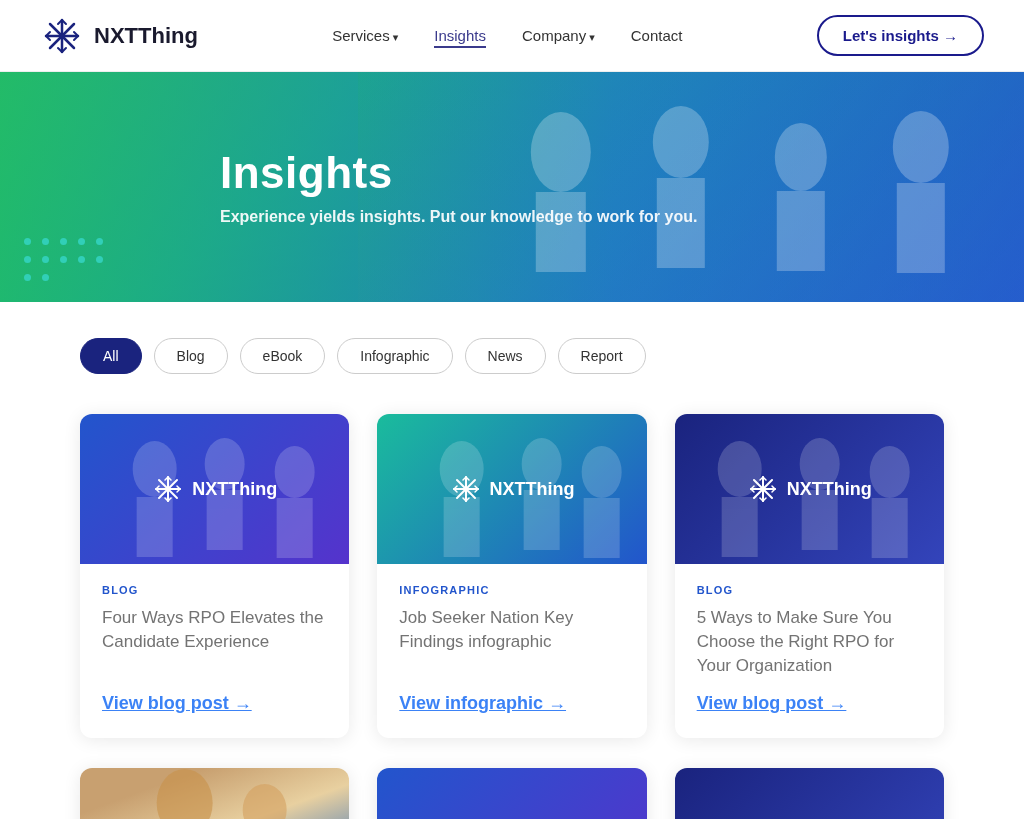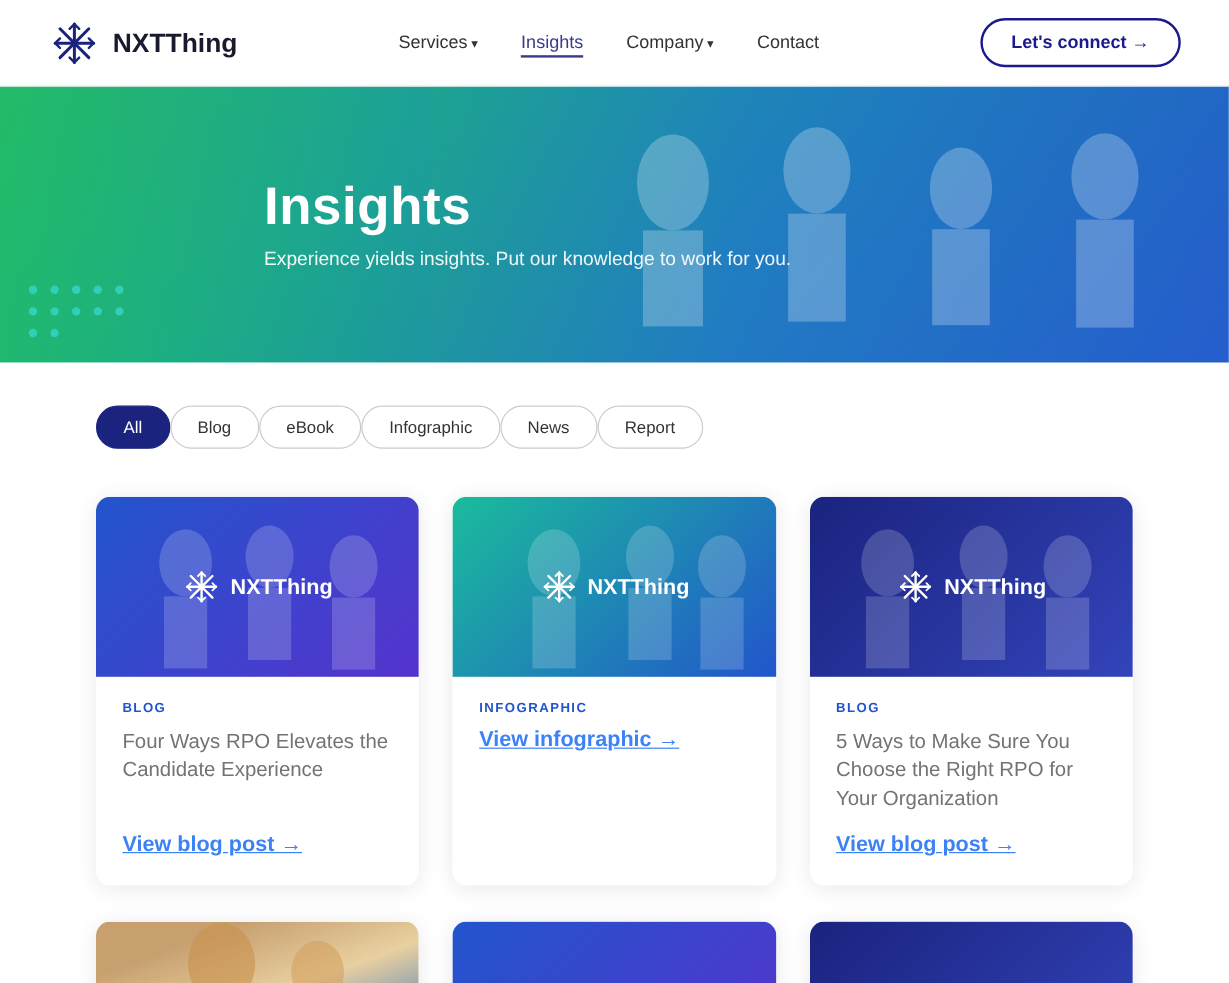--- a/index.html
+++ b/index.html
@@ -114,29 +114,29 @@
       color: #fff;
     }
     .hero-title {
       font-size: 44px;
       font-weight: 700;
       margin-bottom: 10px;
       letter-spacing: 0.5px;
     }
     .hero-subtitle {
       font-size: 16px;
-      font-weight: 400;
+      font-weight: 700;
       opacity: 0.92;
     }
 
     
     .filters-section {
       padding: 36px 80px 20px 80px;
       display: flex;
-      gap: 0;
+      gap: 12px;
       flex-wrap: wrap;
     }
     .filter-btn {
       border: 1.5px solid #ccc;
       background: #fff;
       border-radius: 30px;
       padding: 9px 22px;
       font-size: 14px;
       font-weight: 500;
       color: #333;
@@ -276,21 +276,21 @@
       <a href="#" class="active">Insights</a>
     </li>
     <li>
       <a href="#" class="has-arrow">Company</a>
     </li>
     <li>
       <a href="#">Contact</a>
     </li>
   </ul>
 
-  <button class="btn-connect">Let's connect →</button>
+  <button class="btn-connect">Let's insights →</button>
 </nav>
 
 <section class="hero">
   <div class="hero-overlay"></div>
 
   <div class="hero-bg-people" style="background: linear-gradient(135deg, rgba(30,180,100,0.15) 0%, rgba(50,120,220,0.4) 100%); position:absolute; right:0; top:0; width:65%; height:100%;">
     
     <svg width="100%" height="100%" style="opacity:0.25;" viewBox="0 0 660 230">
       <ellipse cx="200" cy="80" rx="30" ry="40" fill="#fff"></ellipse>
       <rect x="175" y="120" width="50" height="80" fill="#fff"></rect>
@@ -391,20 +391,21 @@
           <line x1="4" y1="16" x2="7" y2="13" stroke="#fff" stroke-width="1.5" stroke-linecap="round"></line>
           <line x1="4" y1="16" x2="7" y2="19" stroke="#fff" stroke-width="1.5" stroke-linecap="round"></line>
           <line x1="28" y1="16" x2="25" y2="13" stroke="#fff" stroke-width="1.5" stroke-linecap="round"></line>
           <line x1="28" y1="16" x2="25" y2="19" stroke="#fff" stroke-width="1.5" stroke-linecap="round"></line>
         </svg>
         <span class="card-logo-text">NXTThing</span>
       </div>
     </div>
     <div class="card-body">
       <div class="card-tag">INFOGRAPHIC</div>
+      <div class="card-title">Job Seeker Nation Key Findings infographic</div>
       <button class="card-link">View infographic →</button>
     </div>
   </div>
 
   <div class="card">
     <div class="card-image dark-blue">
       <svg style="position:absolute;inset:0;opacity:0.18;width:100%;height:100%" viewBox="0 0 260 150">
         <ellipse cx="60" cy="55" rx="22" ry="28" fill="#fff"></ellipse>
         <rect x="42" y="83" width="36" height="60" fill="#fff"></rect>
         <ellipse cx="140" cy="50" rx="20" ry="26" fill="#fff"></ellipse>

